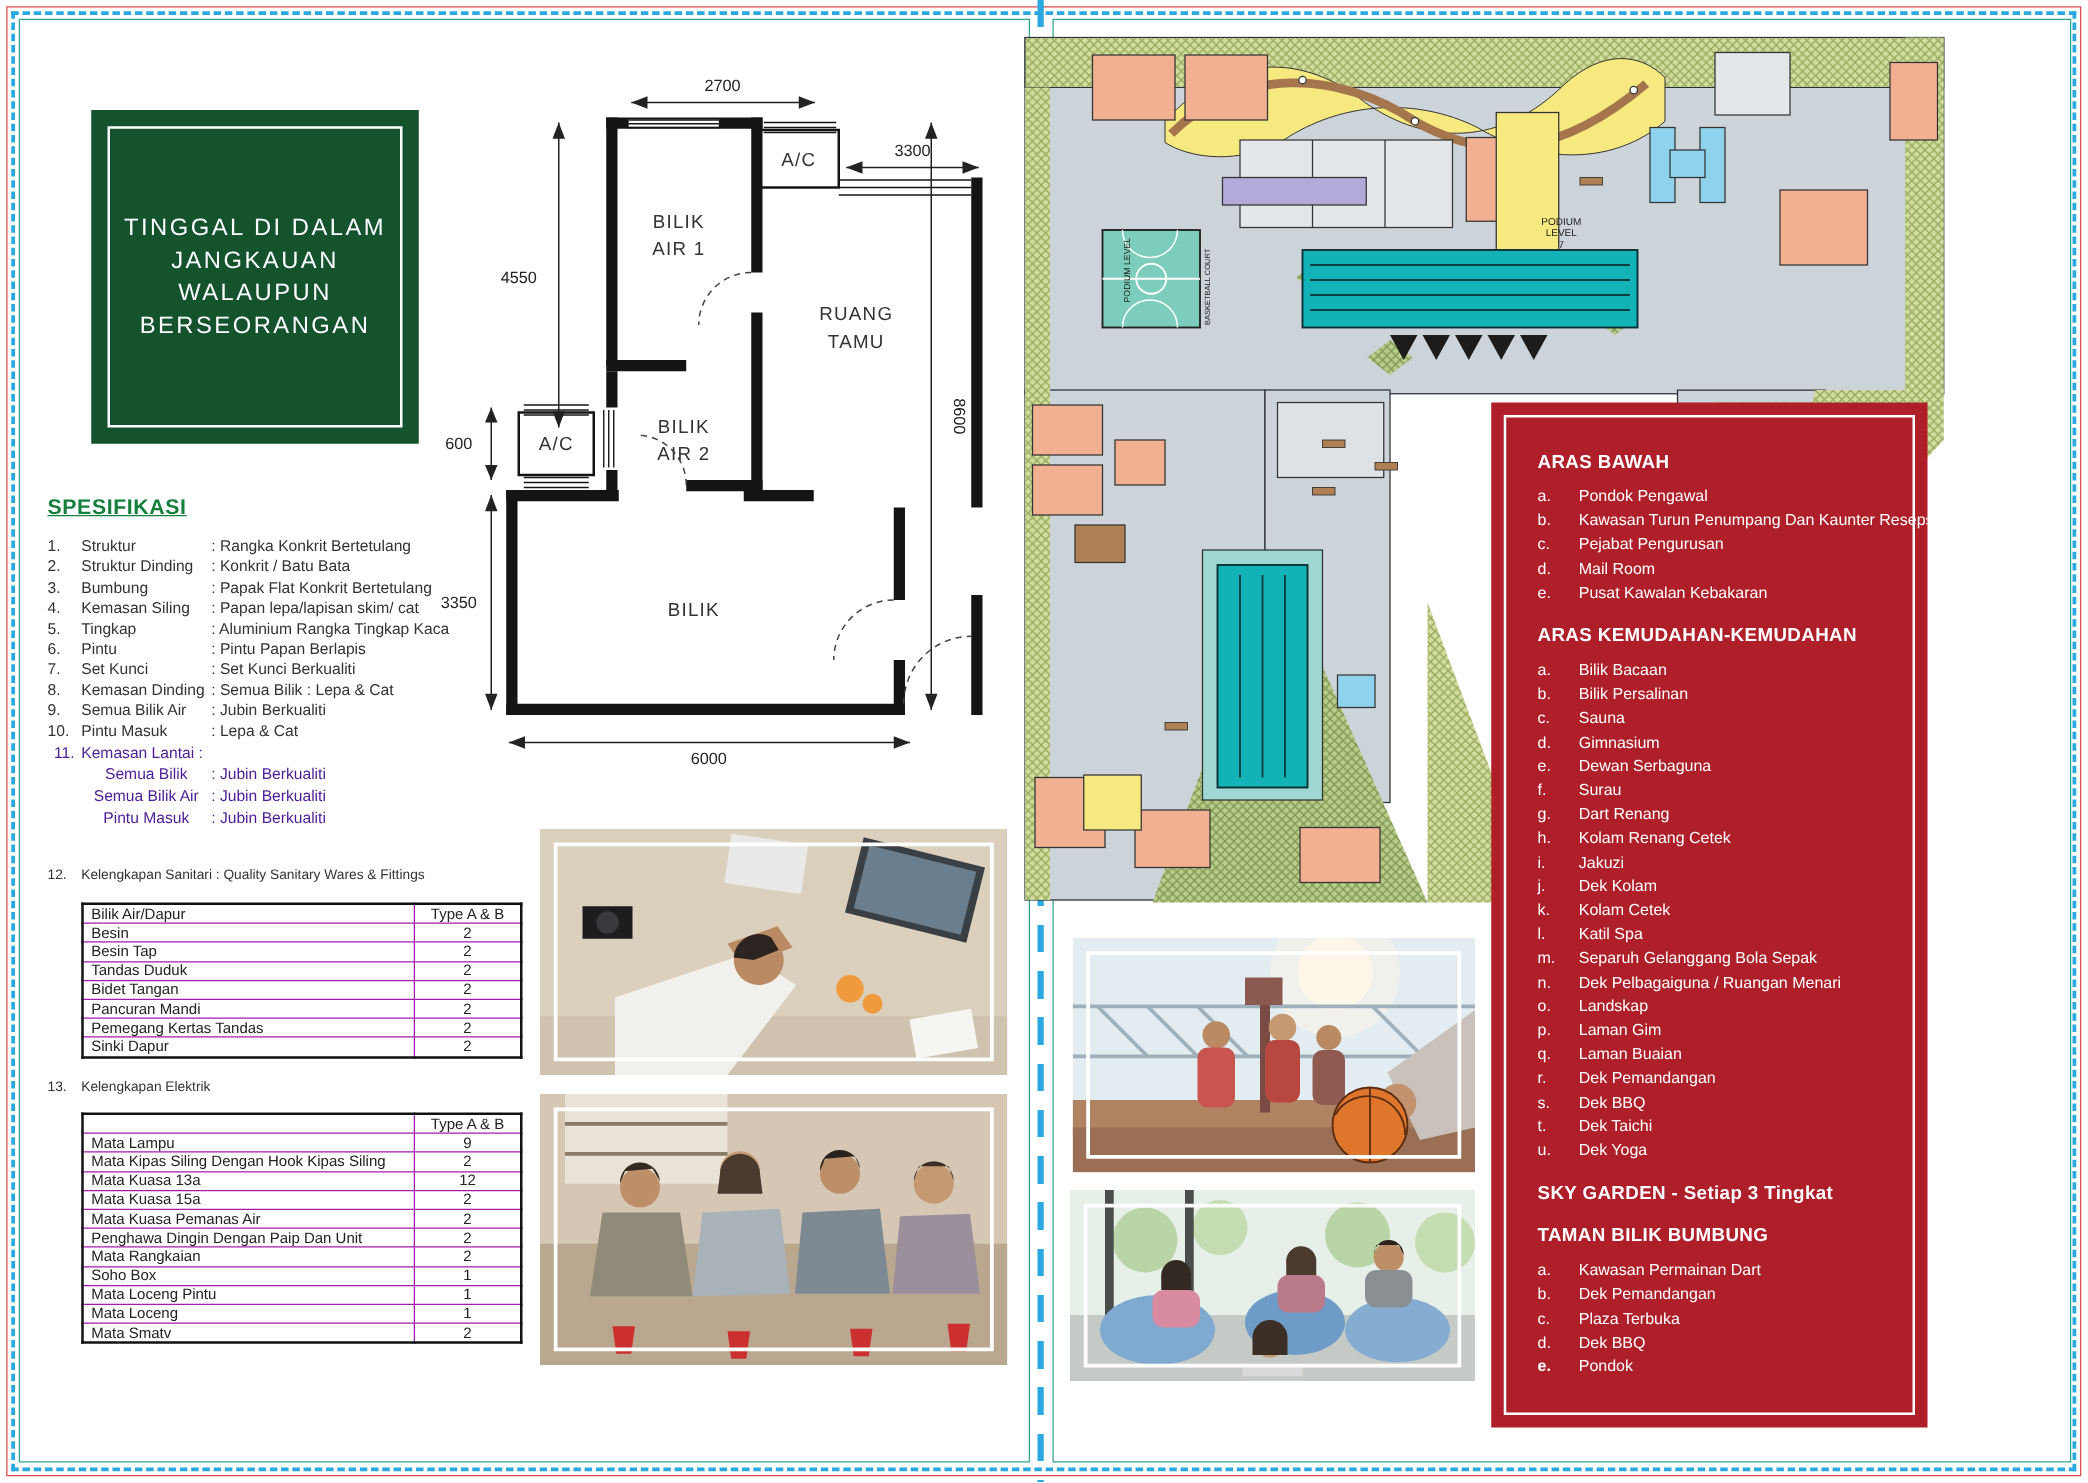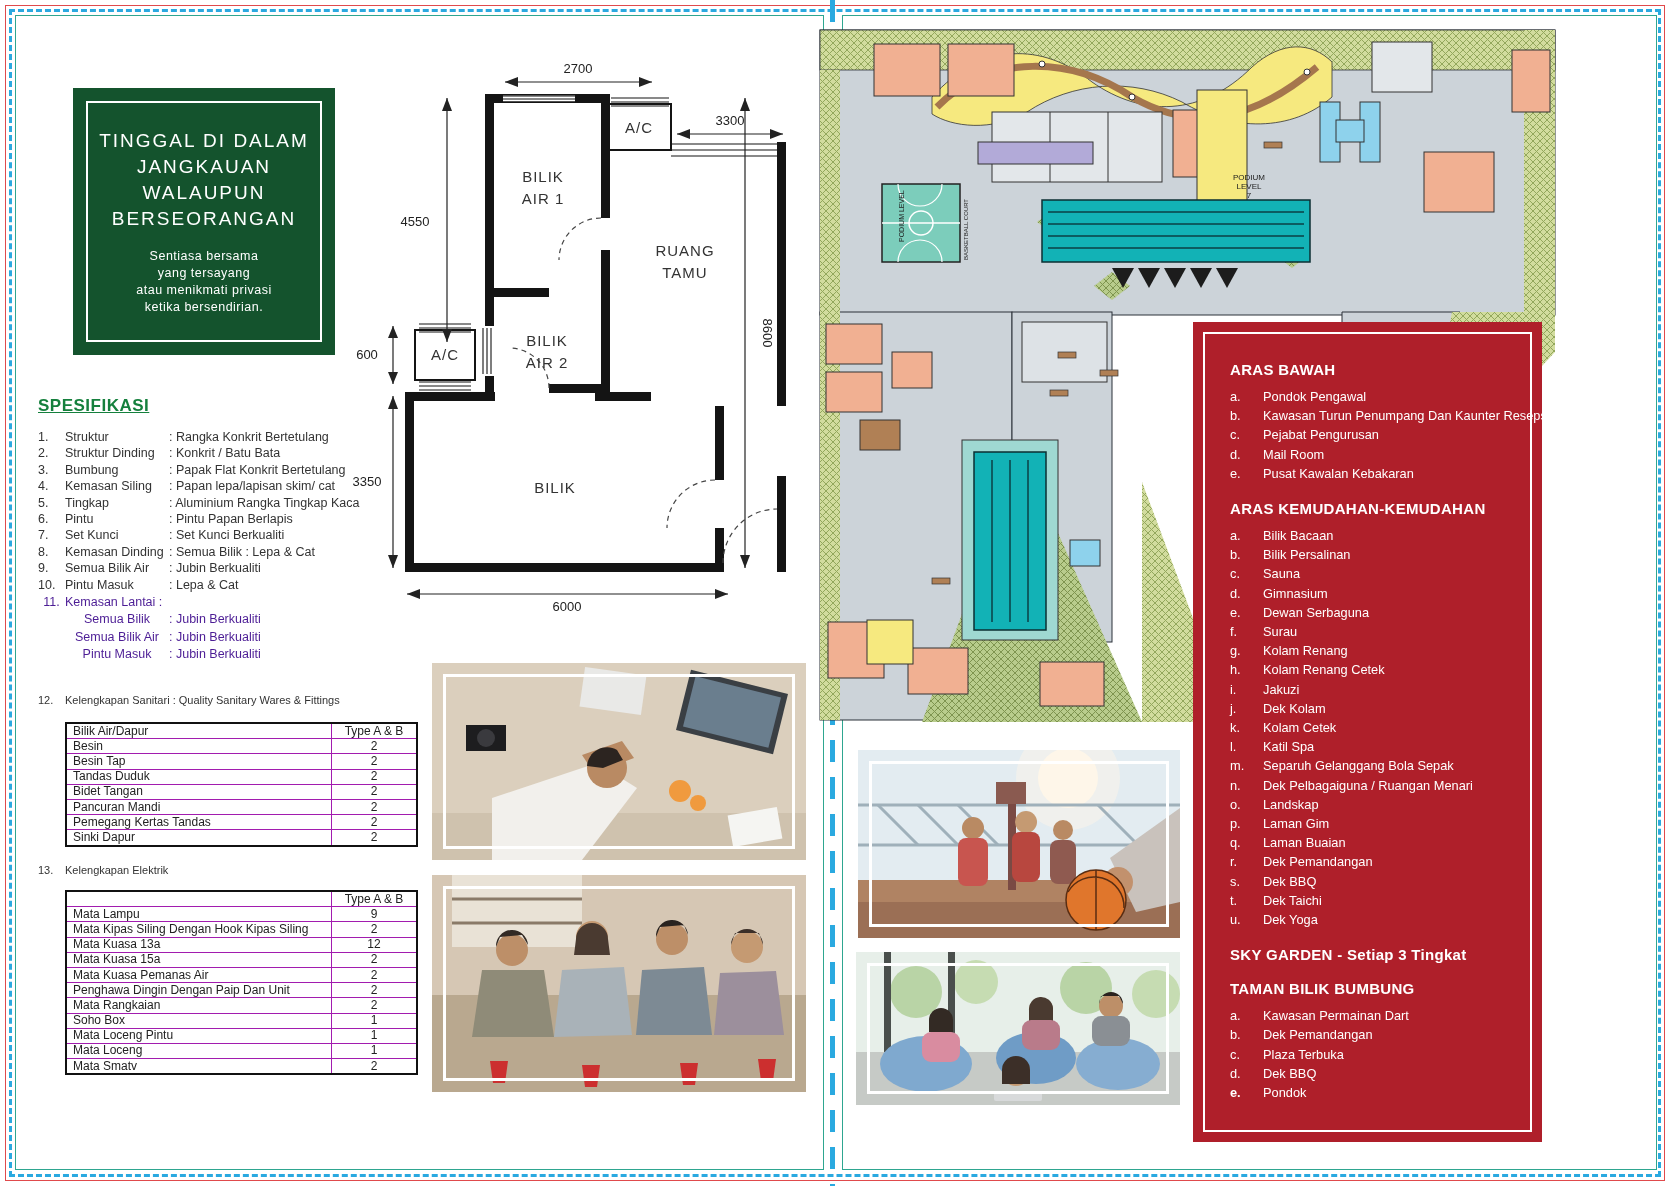--- a/index.html
+++ b/index.html
@@ -90,26 +90,20 @@
 
     <div class="hero">
       <div class="hero-frame"></div>
       <div class="hero-content">
         <div class="hero-title">
           <div>TINGGAL DI DALAM</div>
           <div>JANGKAUAN</div>
           <div>WALAUPUN</div>
           <div>BERSEORANGAN</div>
         </div>
-        <div class="hero-sub">
-          <div>Sentiasa bersama</div>
-          <div>yang tersayang</div>
-          <div>atau menikmati privasi</div>
-          <div>ketika bersendirian.</div>
-        </div>
       </div>
     </div>
 
     <svg class="floorplan" viewBox="-40 0 445 575">
 
       <rect class="fp-wall" x="100" y="48" width="125" height="9"></rect>
       <rect x="118" y="49.5" width="72" height="6" fill="#fff"></rect>
       <line class="fp-win" x1="118" y1="50" x2="190" y2="50"></line>
       <line class="fp-win" x1="118" y1="53" x2="190" y2="53"></line>
       <line class="fp-win" x1="118" y1="56" x2="190" y2="56"></line>
@@ -608,21 +602,21 @@
           <div class="fi">
               <span class="fl">e.</span>
               <span>Dewan Serbaguna</span>
             </div>
           <div class="fi">
               <span class="fl">f.</span>
               <span>Surau</span>
             </div>
           <div class="fi">
               <span class="fl">g.</span>
-              <span>Kolam Renang</span>
+              <span>Dart Renang</span>
             </div>
           <div class="fi">
               <span class="fl">h.</span>
               <span>Kolam Renang Cetek</span>
             </div>
           <div class="fi">
               <span class="fl">i.</span>
               <span>Jakuzi</span>
             </div>
           <div class="fi">

